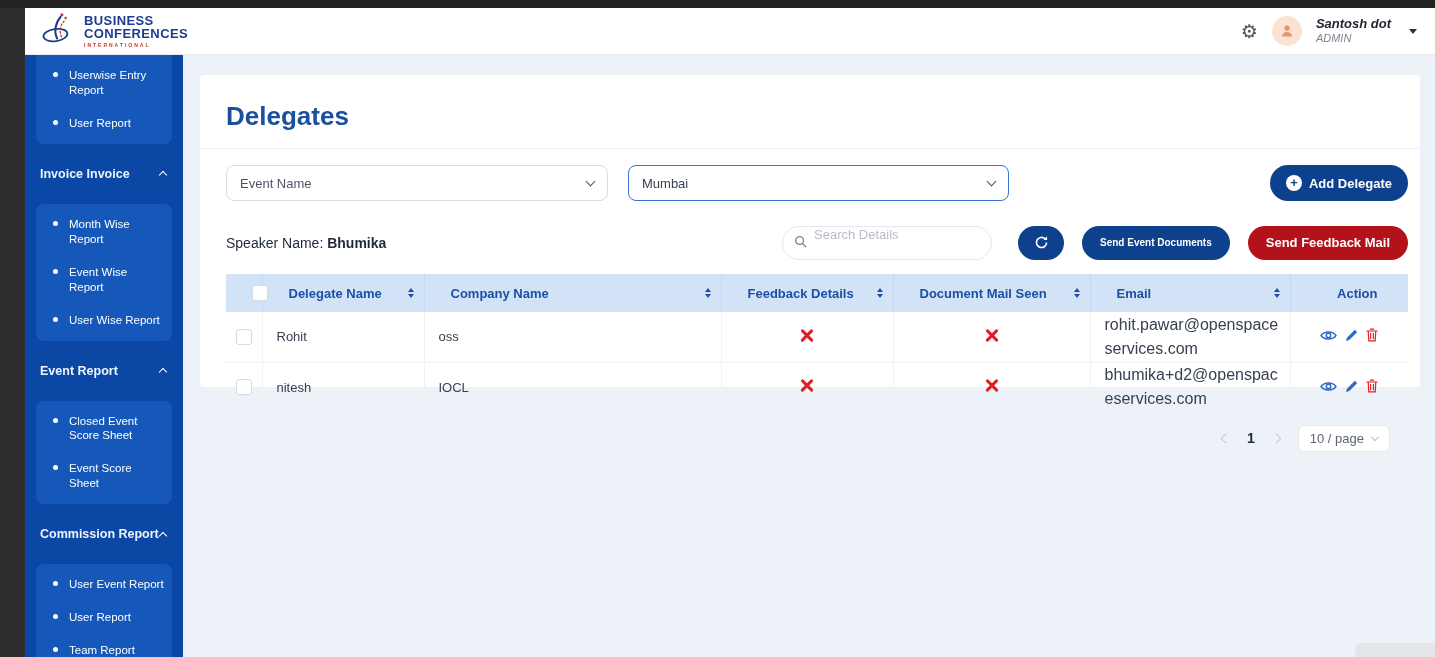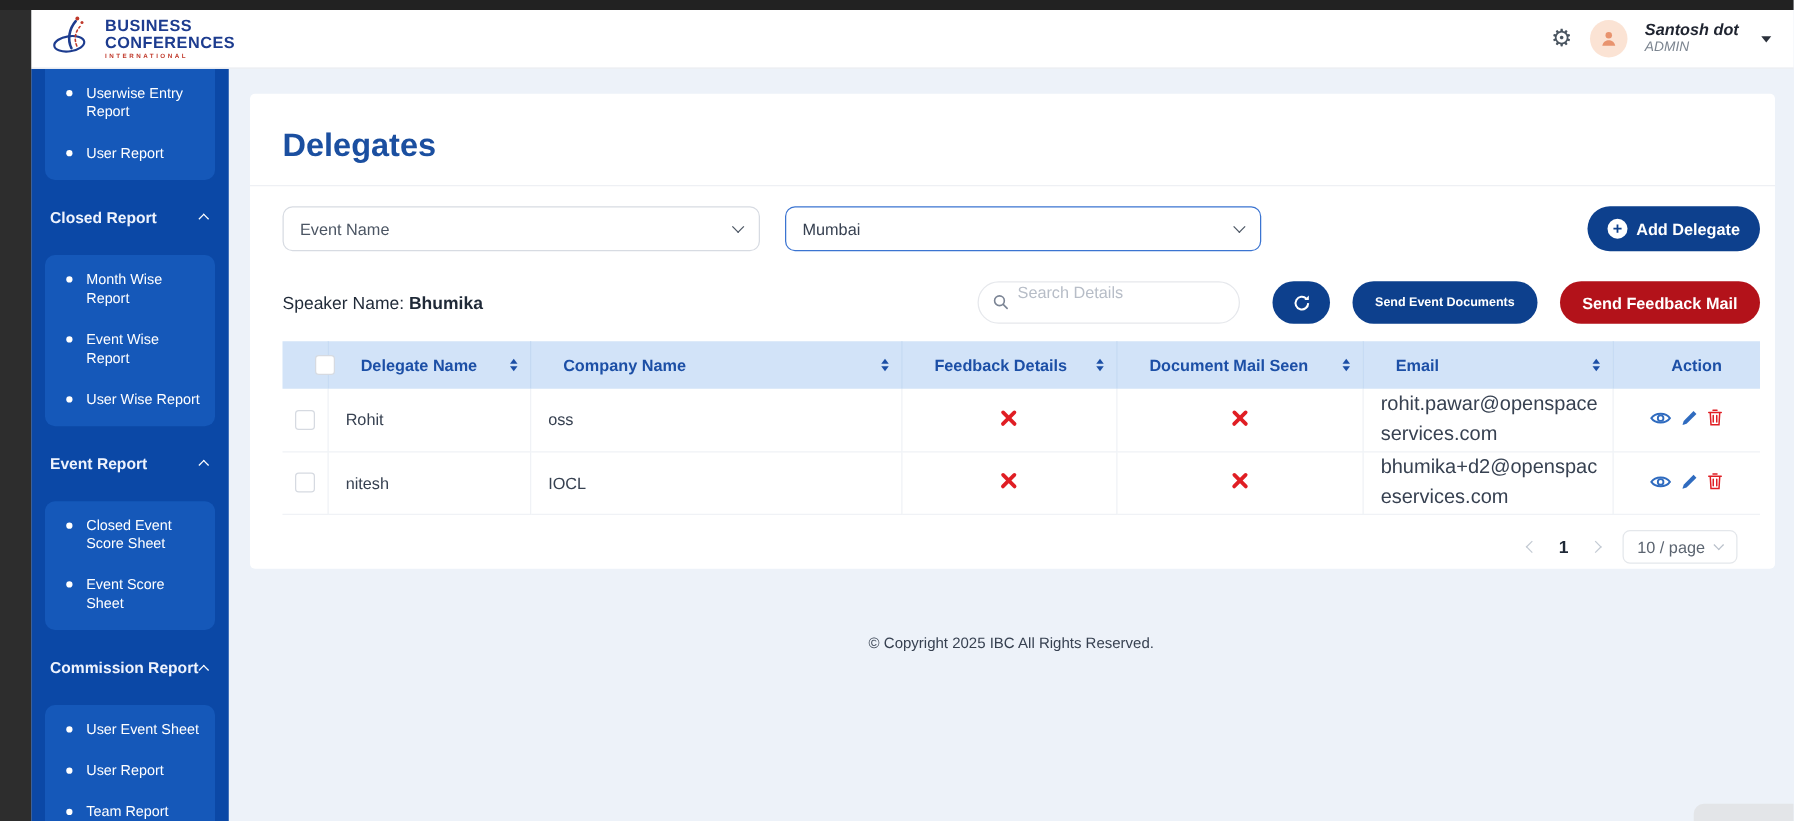--- a/index.html
+++ b/index.html
@@ -39,21 +39,21 @@
   .submenu-item { position:relative; padding:9px 8px 9px 33px; font-size:11.5px; line-height:1.3;
                   color:#fff; cursor:pointer; }
   .dot { position:absolute; left:17px; top:13px; width:5px; height:5px; border-radius:50%; background:#fff; }
   .section-row { display:flex; justify-content:space-between; align-items:center; padding:13px 8px 13px 6px;
                  font-size:12.5px; font-weight:700; color:#eef3fd; cursor:pointer; }
   .chev-up { width:6px; height:6px; border-left:1.8px solid #fff; border-top:1.8px solid #fff;
              transform:rotate(45deg); margin-top:3px; }
 
   
   .main { position:absolute; top:55px; left:183px; right:0; bottom:0; background:#edf2f9; overflow:hidden; }
-  .card { position:absolute; top:20px; left:17px; right:15px; height:380px; background:#fff;
+  .card { position:absolute; top:20px; left:17px; right:15px; height:312px; background:#fff;
           border-radius:4px; padding:0 12px 0 26px; }
   .page-title { padding-top:26px; font-size:26px; font-weight:600; color:var(--title,#1b4fa0); }
   .title-divider { margin:16px -12px 0 -26px; border-top:1px solid #eef0f4; }
 
   .filters-row { margin-top:16px; display:flex; align-items:center; }
   .select { height:36px; border-radius:8px; background:#fff; display:flex; align-items:center;
             justify-content:space-between; padding:0 13px; font-size:13px; color:#4b5563; cursor:pointer; }
   .select.event { width:382px; border:1px solid #d7dbe2; }
   .select.city  { width:381px; margin-left:20px; border:1px solid #3b74d1; color:#374151; }
   .chev-down { width:7px; height:7px; border-right:1.7px solid #4b5563; border-bottom:1.7px solid #4b5563;
@@ -160,42 +160,42 @@
     <span class="caret-down"></span>
   </div>
 </div>
 
 <nav class="sidebar">
     <div class="submenu-box">
       <div class="submenu-item"><span class="dot"></span><span class="sub-label">Userwise Entry Report</span></div>
       <div class="submenu-item"><span class="dot"></span><span class="sub-label">User Report</span></div>
     </div>
     <div class="section-row">
-      <span class="sec-label">Closed Report</span>
+      <span class="sec-label">Invoice Invoice</span>
       <span class="chev-up"></span>
     </div>
     <div class="submenu-box">
       <div class="submenu-item"><span class="dot"></span><span class="sub-label">Month Wise Report</span></div>
       <div class="submenu-item"><span class="dot"></span><span class="sub-label">Event Wise Report</span></div>
       <div class="submenu-item"><span class="dot"></span><span class="sub-label">User Wise Report</span></div>
     </div>
     <div class="section-row">
       <span class="sec-label">Event Report</span>
       <span class="chev-up"></span>
     </div>
     <div class="submenu-box">
       <div class="submenu-item"><span class="dot"></span><span class="sub-label">Closed Event Score Sheet</span></div>
       <div class="submenu-item"><span class="dot"></span><span class="sub-label">Event Score Sheet</span></div>
     </div>
     <div class="section-row">
       <span class="sec-label">Commission Report</span>
       <span class="chev-up"></span>
     </div>
     <div class="submenu-box">
-      <div class="submenu-item"><span class="dot"></span><span class="sub-label">User Event Sheet</span></div>
+      <div class="submenu-item"><span class="dot"></span><span class="sub-label">User Event Report</span></div>
       <div class="submenu-item"><span class="dot"></span><span class="sub-label">User Report</span></div>
       <div class="submenu-item"><span class="dot"></span><span class="sub-label">Team Report</span></div>
     </div>
   </nav>
 
 <div class="main">
   <div class="card">
     <div class="page-title">Delegates</div>
     <div class="title-divider"></div>
 
@@ -345,15 +345,14 @@
       <button class="pg-arrow">
         <span class="pg-chev right"></span>
       </button>
       <span class="pg-size">
         <span>10 / page</span>
         <span class="chev-down"></span>
       </span>
     </div>
   </div>
 
-  <div class="footer-bar">© Copyright 2025 IBC All Rights Reserved.</div>
   <div class="scroll-thumb"></div>
 </div>
 
 </body></html>

